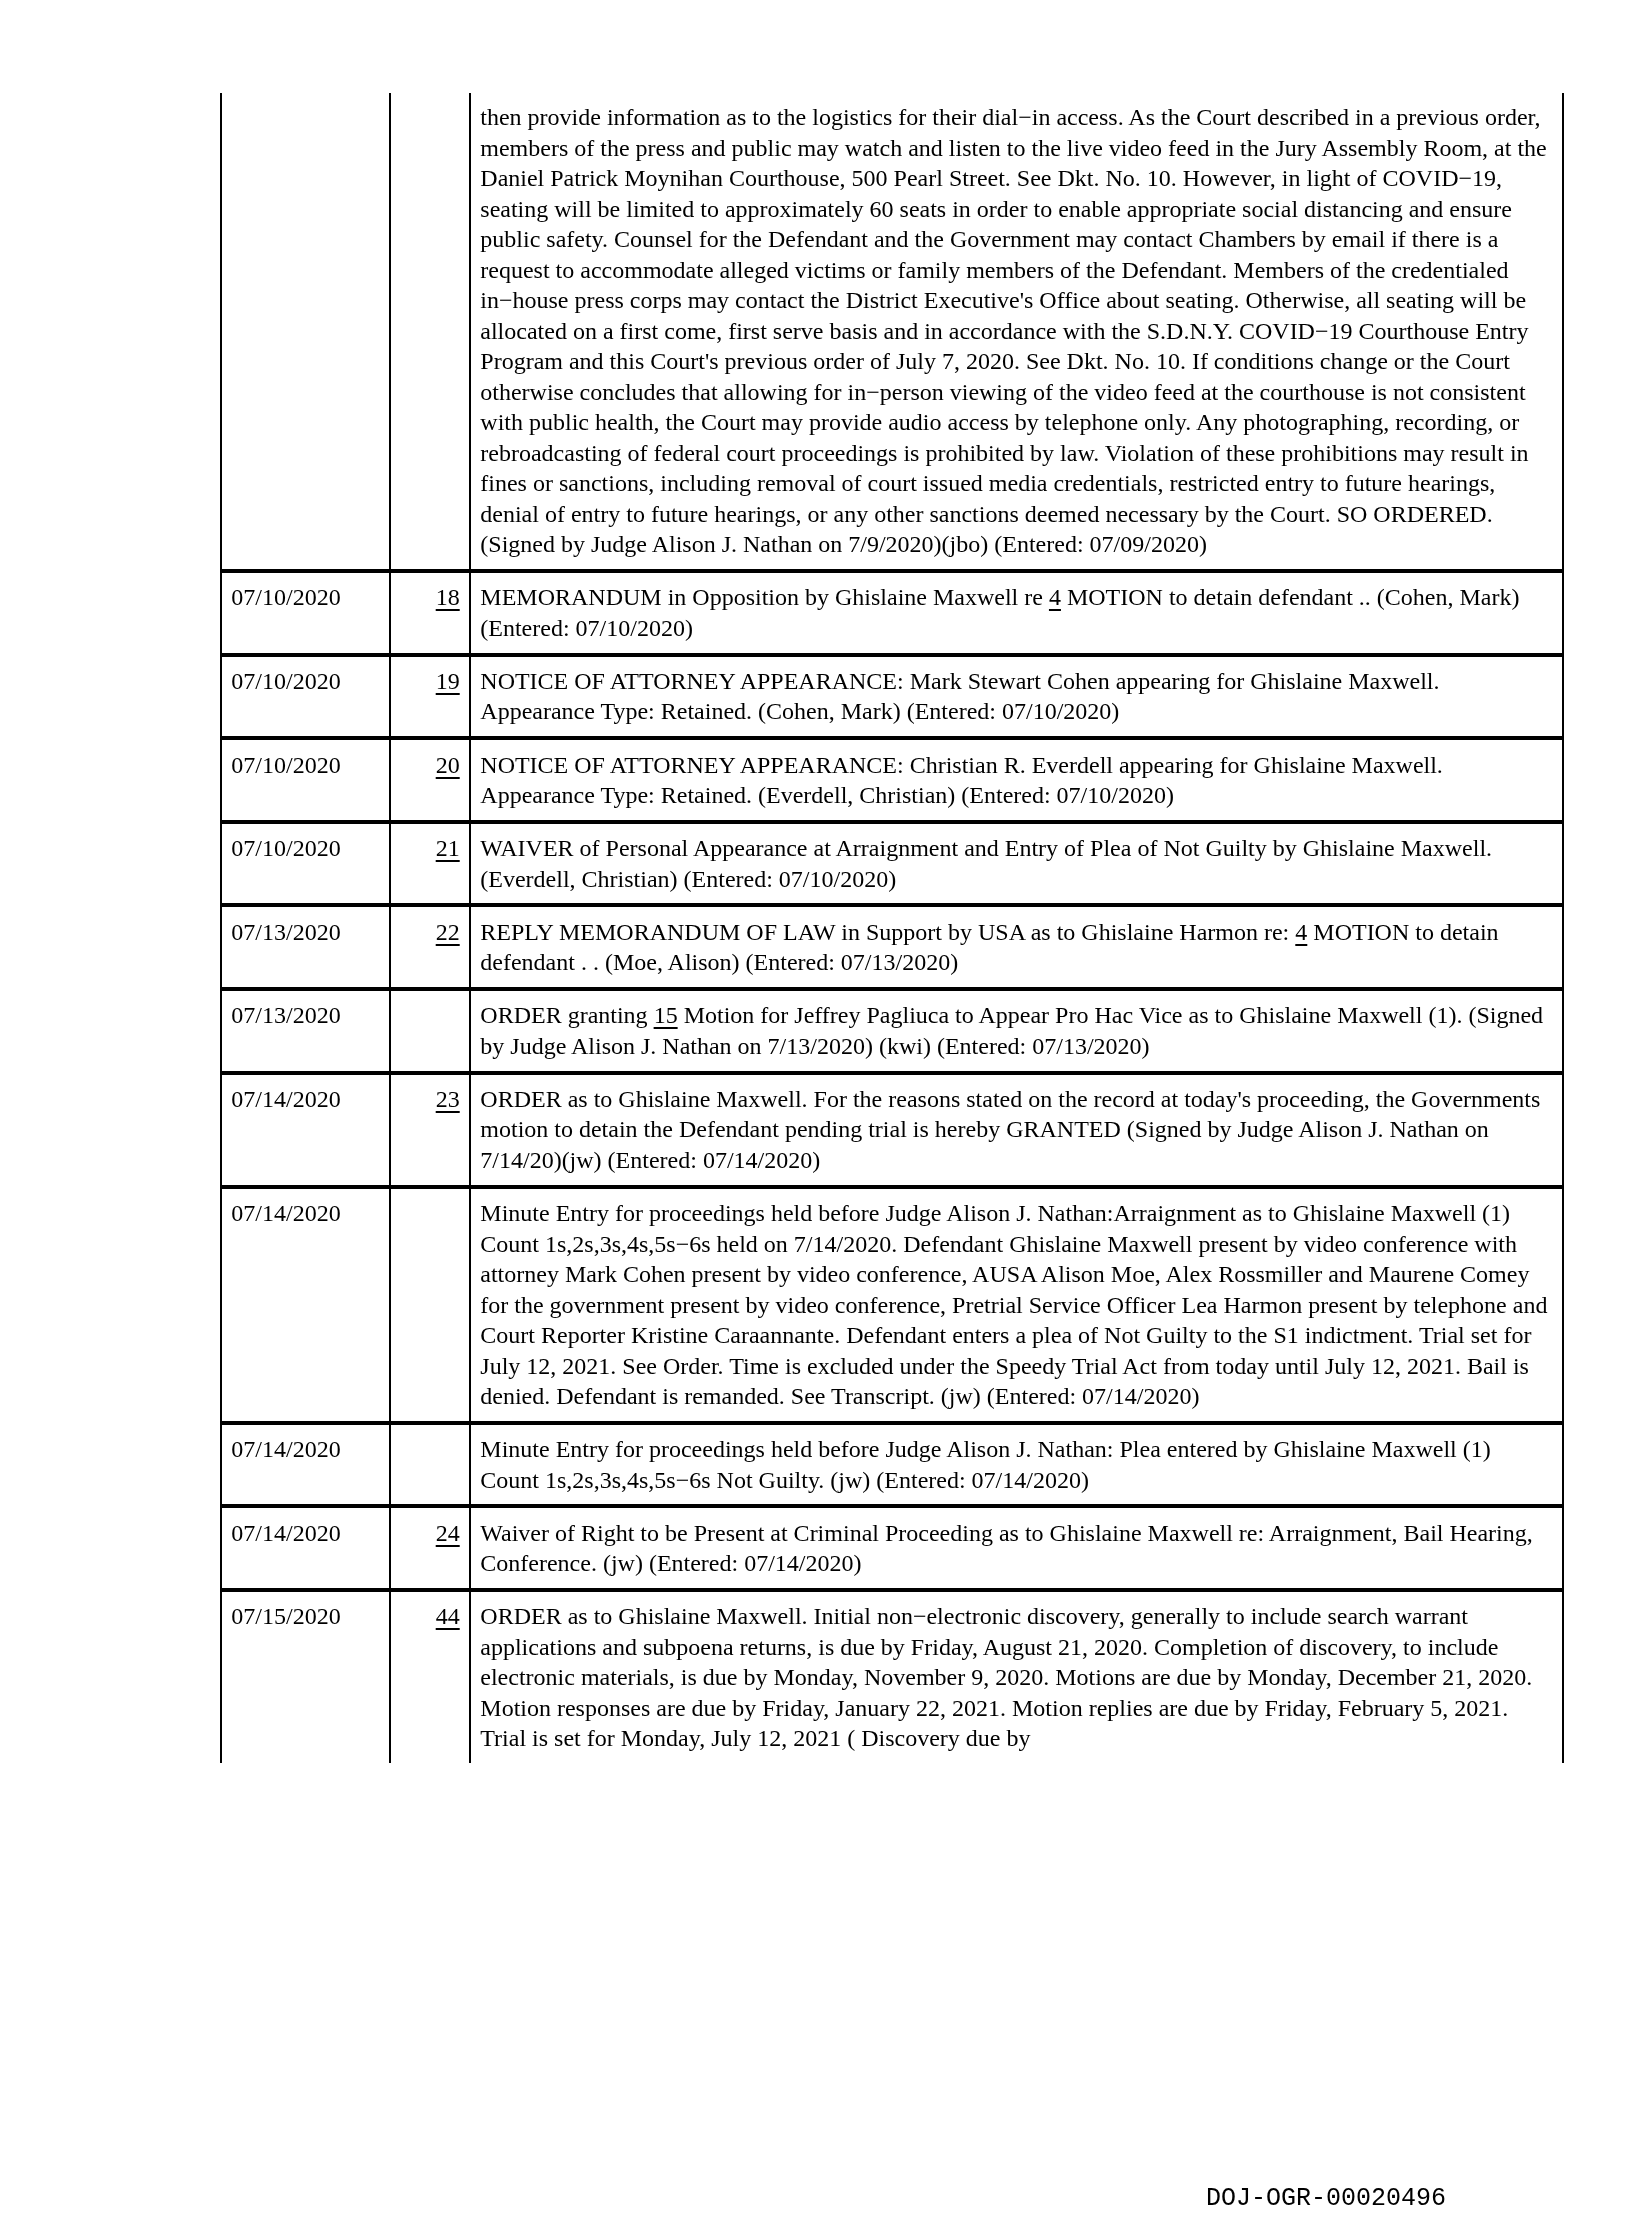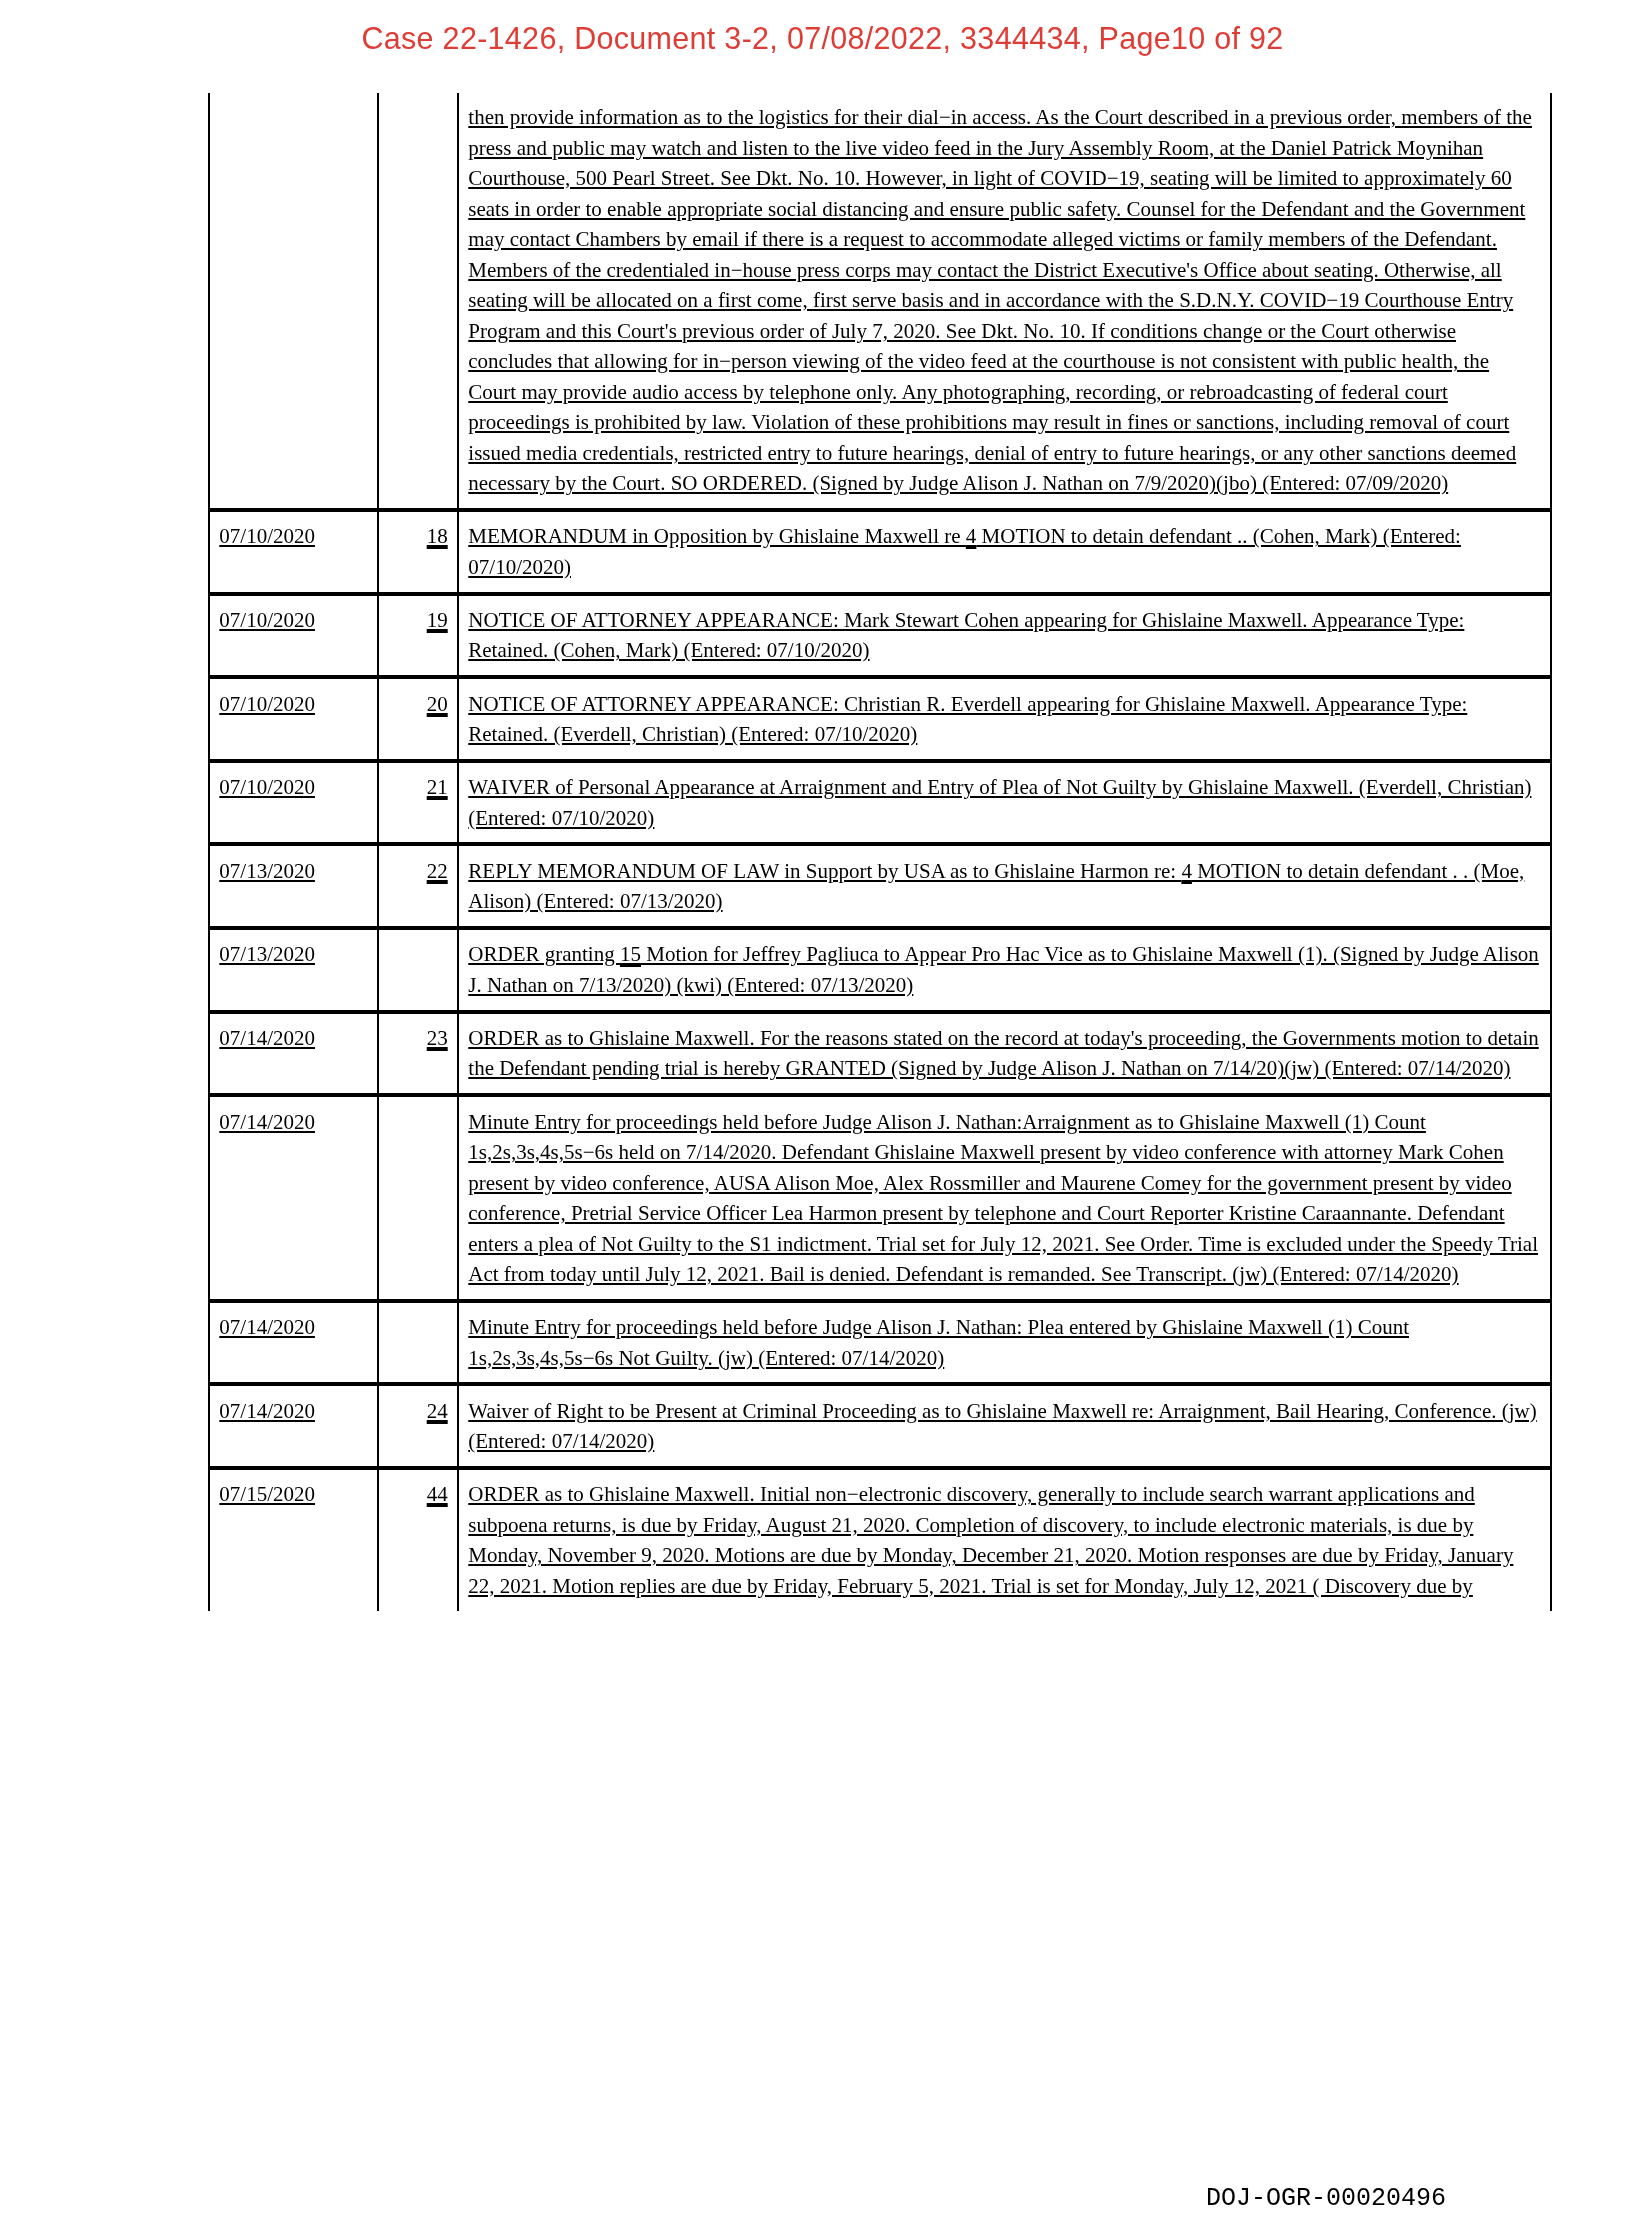--- a/index.html
+++ b/index.html
@@ -15,27 +15,26 @@
     position:absolute;
     top:21px;left:0;right:0;
     text-align:center;
     font-family:"Liberation Sans", sans-serif;
     font-size:30.5px;
     letter-spacing:0.3px;
     white-space:nowrap;
   }
   table.docket{
     position:absolute;
-    left:208px;top:93px;
+    left:220px;top:93px;
     width:1342px;
     border-collapse:collapse;
     table-layout:fixed;
-    font-size:21px;
+    font-size:24px;
     line-height:30.5px;
-    text-decoration:underline;
   }
   table.docket td{
     border-left:2px solid #000;
     border-right:2px solid #000;
     vertical-align:top;
     padding:9.3px 9.3px 9.3px 9.3px;
   }
   table.docket tr + tr td{
     border-top:4px solid #000;
   }
@@ -50,21 +49,20 @@
     font-size:25px;
     white-space:nowrap;
     text-align:center;
   }
 </style>
 </head>
 <body>
 
 <div class="page">
 
-  <div class="stamp" style="color: rgb(224, 60, 54);">Case 22-1426, Document 3-2, 07/08/2022, 3344434, Page10 of 92</div>
 
   <table class="docket">
     <colgroup>
       <col style="width:169px">
       <col style="width:80px">
       <col style="width:1093px">
     </colgroup>
     <tbody id="docket-body">
         <tr>
           <td class="c-date"></td>

